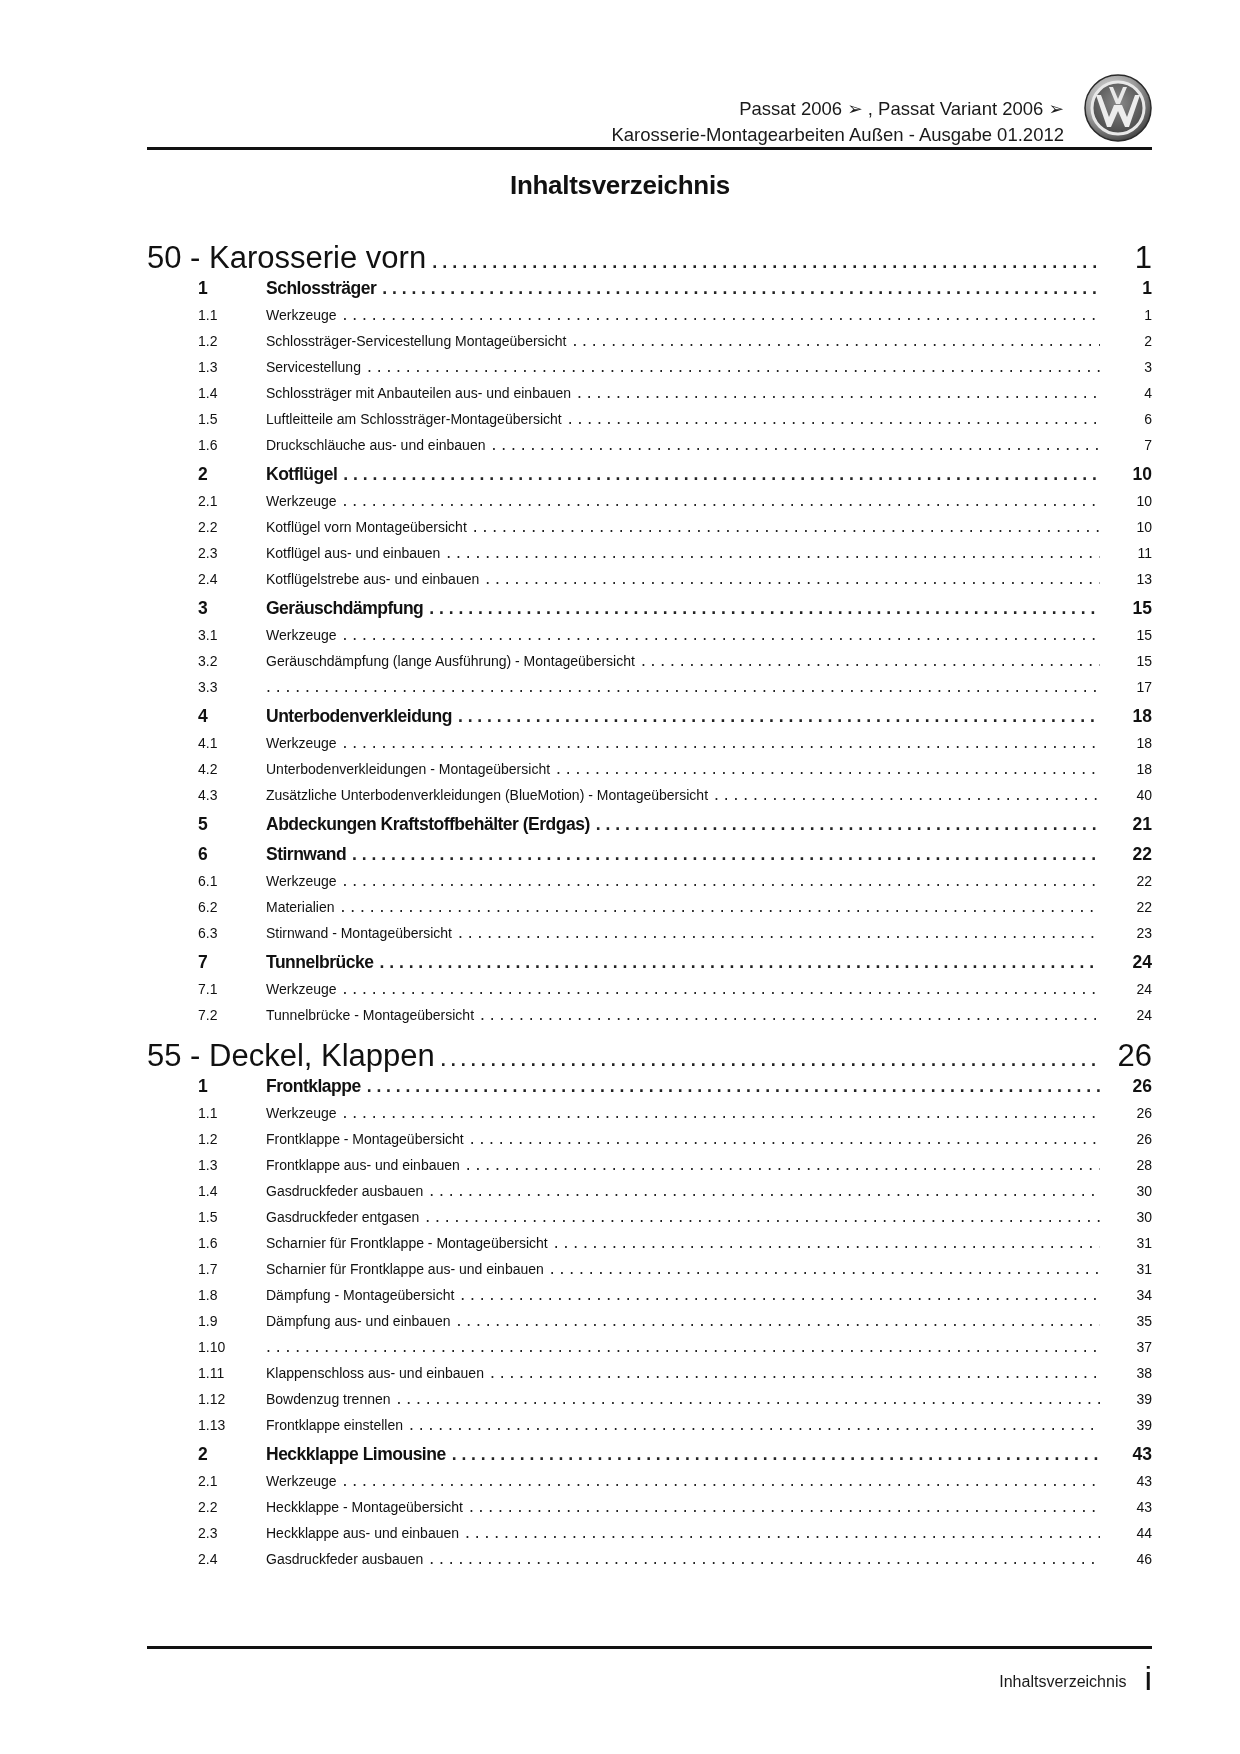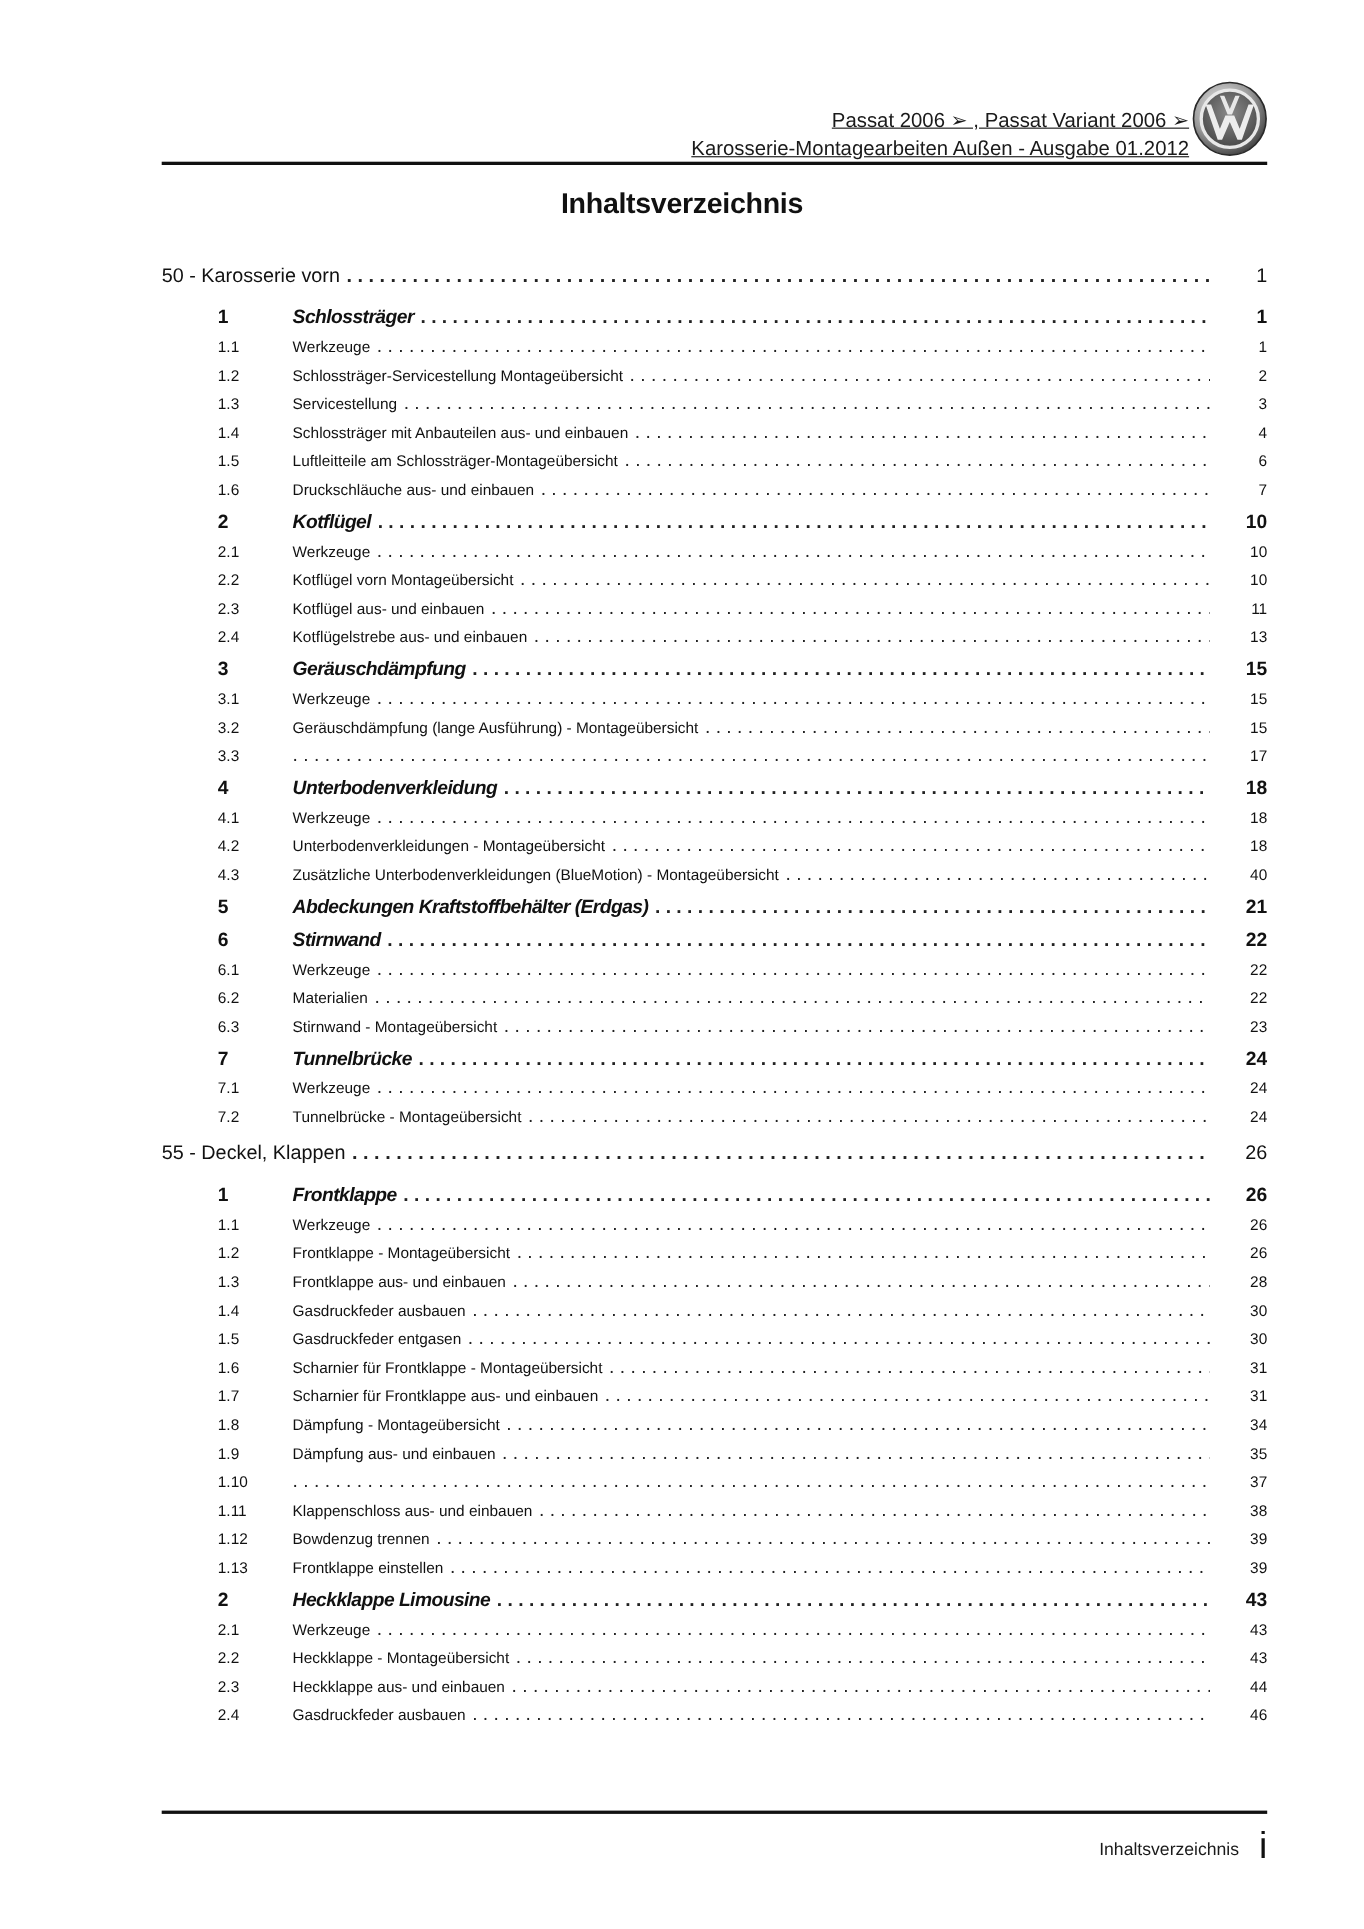--- a/index.html
+++ b/index.html
@@ -1,43 +1,43 @@
 <!DOCTYPE html>
 <html><head>
 <meta charset="utf-8">
 <style>
   * { box-sizing: border-box; margin: 0; padding: 0; }
   html, body { width: 1240px; height: 1754px; background: #ffffff; }
   body { position: relative; font-family: "Liberation Sans", sans-serif; color: #111111; overflow: hidden; }
 
-  .header { position: absolute; left: 158px; top: 96px; width: 923px; text-align: right; text-decoration: underline; }
+  .header { position: absolute; left: 141px; top: 96px; width: 923px; text-align: right; }
   .header-line { font-size: 18.5px; line-height: 26px; color: #1a1a1a; white-space: nowrap; }
   .header-rule { position: absolute; left: 147px; top: 147px; width: 1005px; height: 3px; background: #111111; }
   .logo { position: absolute; left: 1083px; top: 73px; width: 70px; height: 70px; }
 
   .page-title { position: absolute; left: 0; width: 1240px; top: 170px; text-align: center; font-size: 26px; font-weight: bold; letter-spacing: -0.3px; color: #111; }
 
   .toc { position: absolute; left: 147px; top: 240px; width: 1005px; }
   .row { position: relative; display: flex; align-items: baseline; white-space: nowrap; overflow: hidden; }
   .row .num { flex: 0 0 auto; }
   .row .title { flex: 0 0 auto; padding-right: 6px; }
   .row .leader { flex: 1 1 auto; overflow: hidden; letter-spacing: 0; color: #222; }
   .row .leader::before {
     content: ". . . . . . . . . . . . . . . . . . . . . . . . . . . . . . . . . . . . . . . . . . . . . . . . . . . . . . . . . . . . . . . . . . . . . . . . . . . . . . . . . . . . . . . . . . . . . . . . . . . . . . . . . . . . . . . . . . . . . . . . . . . . . . . . . . . . . . . . . . . . . . . . . . . . . . .";
     white-space: nowrap;
   }
   .row .page { flex: 0 0 auto; width: 52px; text-align: right; }
 
-  .chapter { height: 34px; font-size: 18px; margin-top: 0; }
+  .chapter { height: 34px; font-size: 31px; margin-top: 0; }
   .chapter .title { padding-left: 0; }
   .chapter .leader { font-size: 18px; font-weight: bold; }
 
   .section { height: 26px; font-size: 17.5px; margin-top: 4px; }
   .section .num { width: 119px; padding-left: 51px; font-weight: bold; }
-  .section .title { font-weight: bold; letter-spacing: -0.5px; font-style: italic; }
+  .section .title { font-weight: bold; letter-spacing: -0.5px; }
   .section .leader { font-weight: bold; }
   .section .page { font-weight: bold; }
 
   .sub { height: 26px; font-size: 14px; }
   .sub .num { width: 119px; padding-left: 51px; }
   .sub .leader { font-size: 17.5px; }
 
   .chapter-gap { height: 8px; }
 
   .footer-rule { position: absolute; left: 147px; top: 1646px; width: 1005px; height: 3px; background: #111111; }

